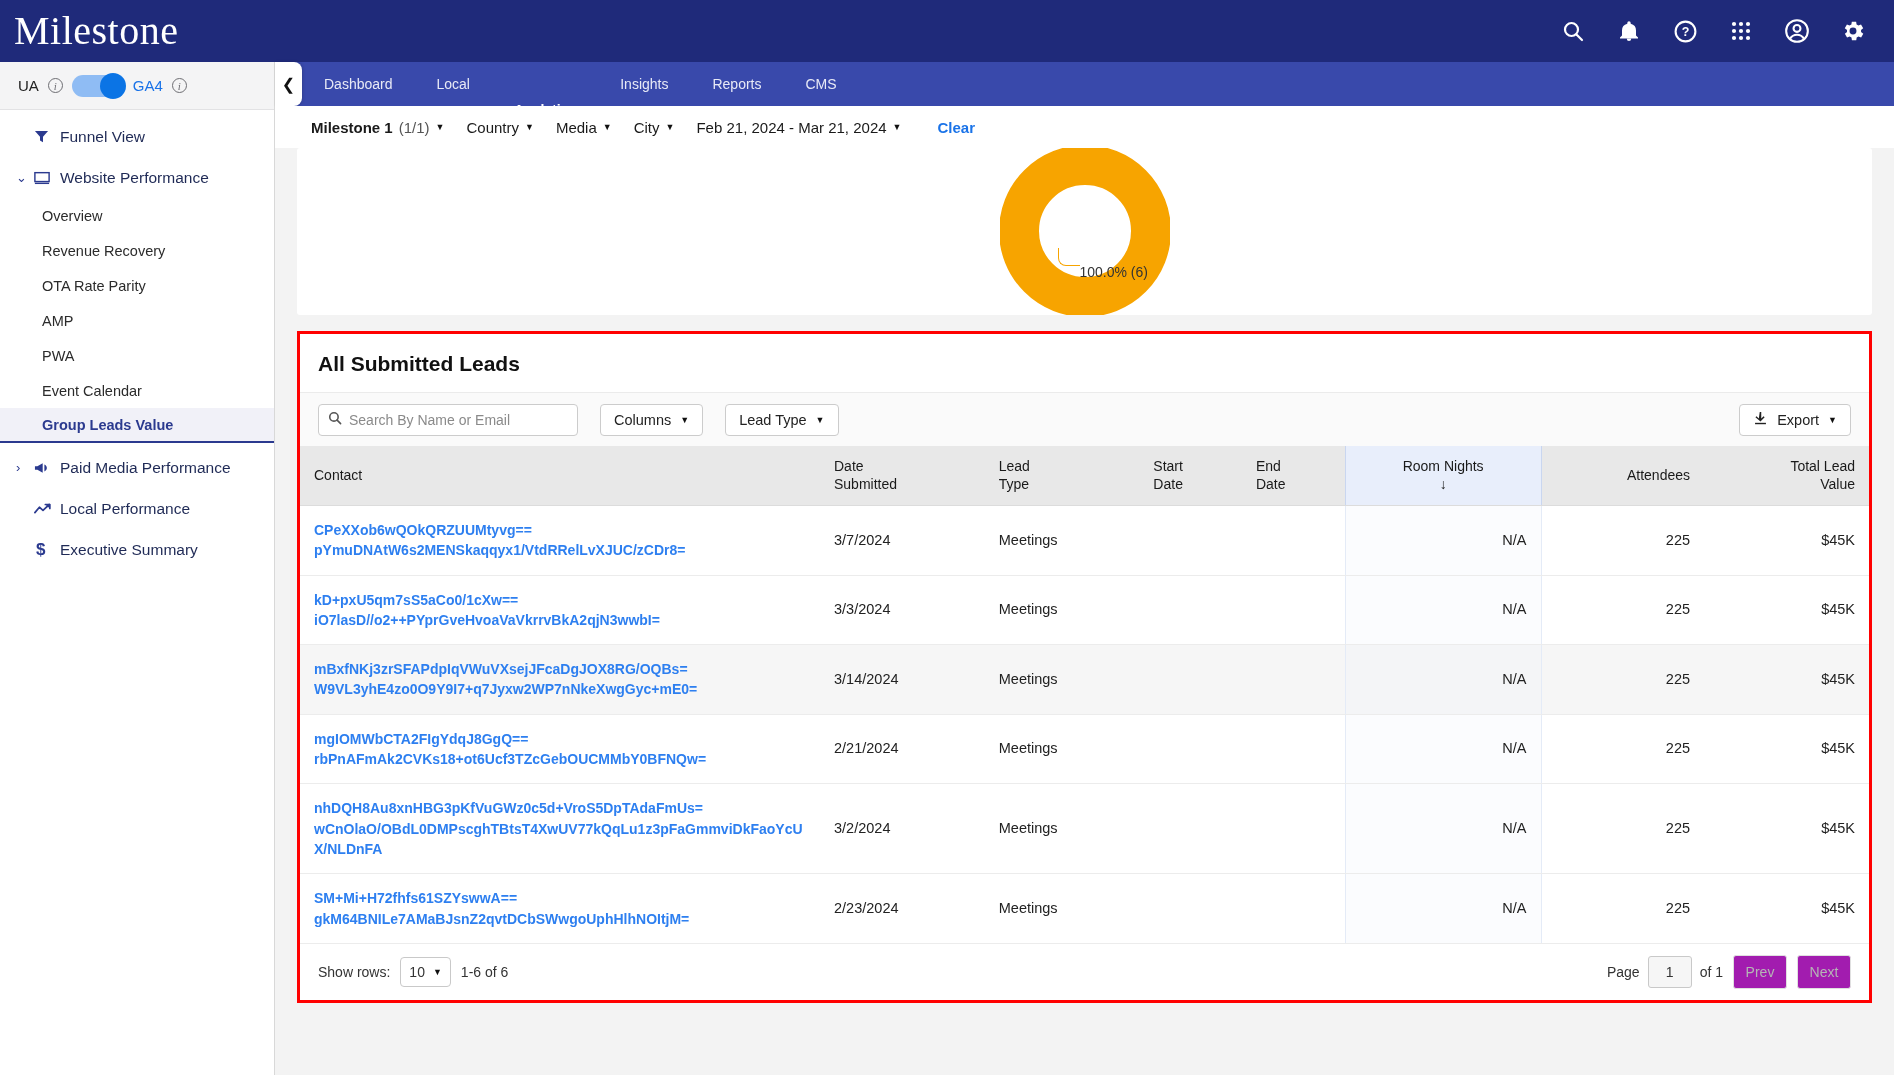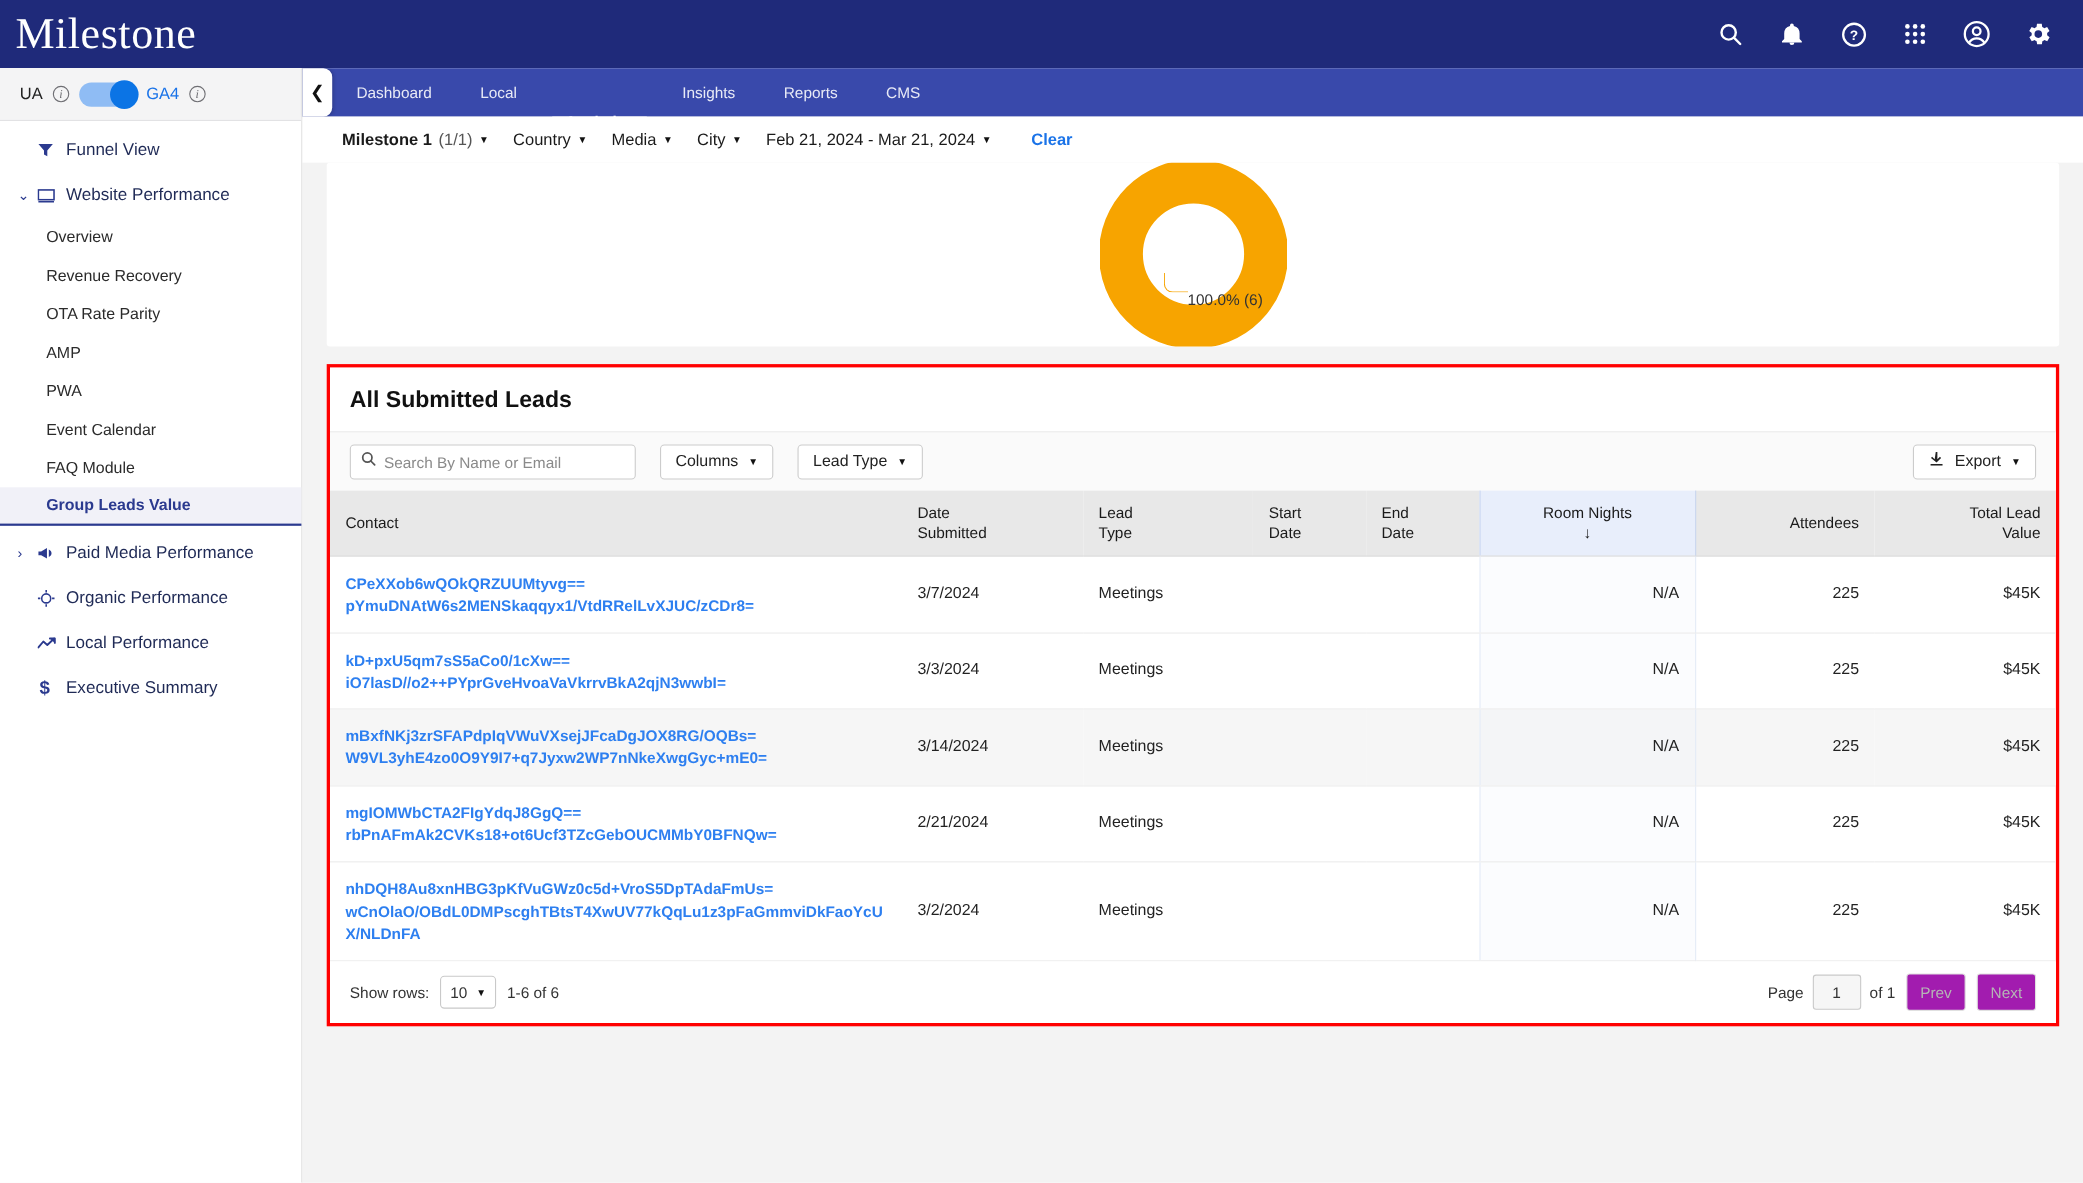--- a/index.html
+++ b/index.html
@@ -305,49 +305,34 @@
       </div>
     <div class="nav-sub">
         <span>AMP</span>
       </div>
     <div class="nav-sub">
         <span>PWA</span>
       </div>
     <div class="nav-sub">
         <span>Event Calendar</span>
       </div>
-    <div class="nav-sub">
-        <span>FAQ Module</span>
-      </div>
     <div class="nav-sub active">
         <span>Group Leads Value</span>
       </div>
 
     <div class="nav-row top" style="margin-top:4px">
       <span class="caret">›</span>
       <span class="navicon">
         <svg width="17" height="14" viewBox="0 0 18 14" fill="#2b3a8f">
             <path d="M1 5.2v3.6h2.6l5.6 3.3V2L3.6 5.2zM11 3.4v7.2c1.6-.7 2.6-2 2.6-3.6S12.6 4.1 11 3.4z"></path>
           </svg>
       </span>
       <span>Paid Media Performance</span>
     </div>
 
-    <div class="nav-row top nocaret">
-      <span class="navicon">
-        <svg width="16" height="16" viewBox="0 0 18 18" fill="none" stroke="#2b3a8f" stroke-width="1.6">
-            <circle cx="9" cy="9" r="4.6"></circle>
-            <line x1="9" y1="0.5" x2="9" y2="3"></line>
-            <line x1="9" y1="15" x2="9" y2="17.5"></line>
-            <line x1="0.5" y1="9" x2="3" y2="9"></line>
-            <line x1="15" y1="9" x2="17.5" y2="9"></line>
-          </svg>
-      </span>
-      <span>Organic Performance</span>
-    </div>
 
     <div class="nav-row top nocaret">
       <span class="navicon">
         <svg width="18" height="14" viewBox="0 0 20 14" fill="none" stroke="#2b3a8f" stroke-width="1.9" stroke-linecap="round" stroke-linejoin="round">
             <polyline points="1,11 6,5 10,8.5 17,2"></polyline>
             <polyline points="12.6,2 17.6,2 17.6,6.4" fill="#2b3a8f"></polyline>
           </svg>
       </span>
       <span>Local Performance</span>
     </div>
@@ -548,20 +533,33 @@
               <a href="#">wCnOlaO/OBdL0DMPscghTBtsT4XwUV77kQqLu1z3pFaGmmviDkFaoYcUX/NLDnFA</a>
             </td>
             <td>3/2/2024</td>
             <td>Meetings</td>
             <td></td>
             <td></td>
             <td class="rn">N/A</td>
             <td class="att">225</td>
             <td class="tlv">$45K</td>
           </tr>
+          <tr>
+            <td class="contact">
+              <a href="#">SM+Mi+H72fhfs61SZYswwA==</a>
+              <a href="#">gkM64BNILe7AMaBJsnZ2qvtDCbSWwgoUphHlhNOItjM=</a>
+            </td>
+            <td>2/23/2024</td>
+            <td>Meetings</td>
+            <td></td>
+            <td></td>
+            <td class="rn">N/A</td>
+            <td class="att">225</td>
+            <td class="tlv">$45K</td>
+          </tr>
         </tbody>
       </table>
 
       <div class="tfooter">
         <span>Show rows:</span>
         <span class="selbox">
           <span>10</span>
           <span class="dncaret">▼</span>
         </span>
         <span>1-6 of 6</span>

